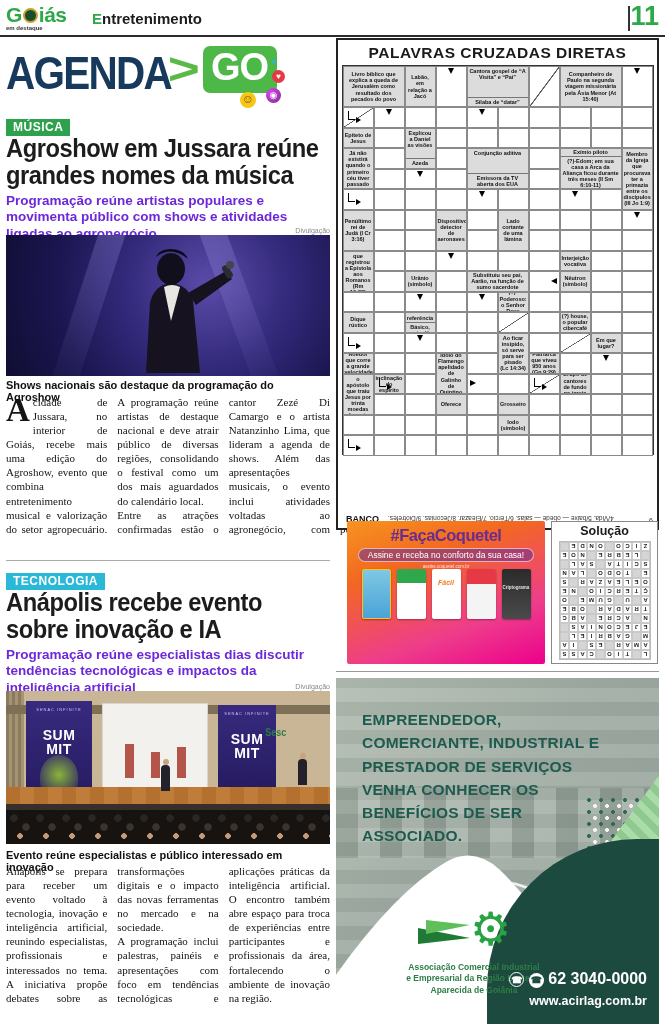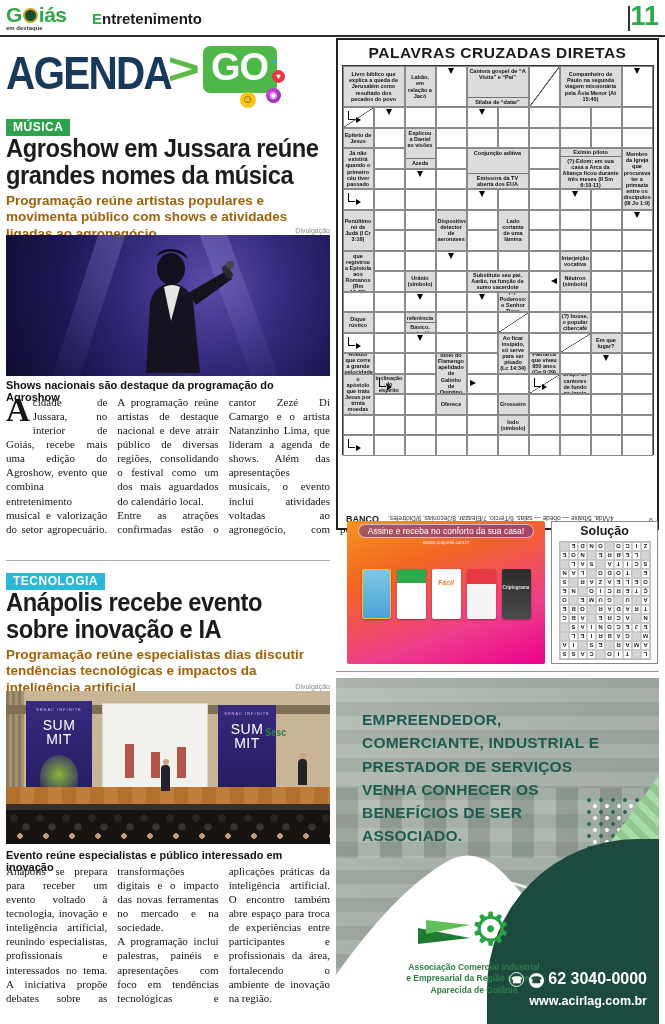--- a/index.html
+++ b/index.html
@@ -31,21 +31,21 @@
   .emj-smile { left:2px; top:44px; width:16px; height:16px; background:#f5c518; color:#7a5200; font-size:12px; line-height:15px; }
   .emj-cam { left:28px; top:40px; width:15px; height:15px; background:radial-gradient(circle at 30% 30%,#d946ef,#7b2d8b); color:#fff; font-size:9px; line-height:15px; }
 
   
   .tag { position:absolute; left:6px; color:#fff; font-size:12px; font-weight:bold; letter-spacing:.5px; padding:1px 7px 2px; }
   .tag-music { top:119px; background:#2EA14C; }
   .tag-tech { top:573px; background:#29B8D8; }
   .headline { position:absolute; left:6px; width:340px; font-size:25.5px; font-weight:bold; color:#1c1c1c; line-height:1.06; letter-spacing:-0.5px; transform:scaleX(.93); transform-origin:left; }
   .hl-music { top:135px; }
   .hl-tech { top:589px; }
-  .subhead { position:absolute; left:6px; width:322px; font-size:13.5px; font-weight:bold; color:#a16207; line-height:1.22; }
+  .subhead { position:absolute; left:6px; width:322px; font-size:13.5px; font-weight:bold; color:#6d28d9; line-height:1.22; }
   .sh-music { top:193px; }
   .sh-tech { top:647px; }
   .credit { position:absolute; width:324px; left:6px; text-align:right; font-size:7px; color:#888; }
   .cr-music { top:227px; }
   .cr-tech { top:683px; }
   .caption { position:absolute; left:6px; width:324px; font-size:11px; font-weight:bold; color:#111; }
   .cap-music { top:379px; }
   .cap-tech { top:849px; }
   .article-body { position:absolute; left:6px; width:324px; height:154px; column-count:3; column-gap:10px; font-family:"Liberation Serif",serif; font-size:11px; line-height:1.28; text-align:justify; white-space:pre-line; color:#141414; }
   .ab-music { top:395px; }
@@ -62,21 +62,21 @@
   .photo1 svg { position:absolute; left:70px; top:8px; }
 
   
   .photo2 { position:absolute; left:6px; top:691px; width:324px; height:153px; overflow:hidden; background:#c9b697; }
   .p2-beam { position:absolute; left:0; top:14px; width:324px; height:9px; background:#7e6f57; }
   .p2-slats { position:absolute; left:0; top:0; width:18px; height:100px; background:repeating-linear-gradient(90deg,#8a7a5e 0 3px,#a59372 3px 6px); }
   .p2-banner { position:absolute; background:linear-gradient(#372a7e,#241a5e); color:#fff; text-align:center; }
   .p2-b1 { left:20px; top:10px; width:66px; height:108px; }
   .p2-b2 { left:212px; top:14px; width:58px; height:92px; }
   .p2-banner .tiny { font-size:4px; color:#d9b8ff; margin-top:6px; letter-spacing:1px; }
-  .p2-banner .big { font-size:14px; font-weight:normal; line-height:1; margin-top:6px; letter-spacing:.5px; white-space:pre-line; }
+  .p2-banner .big { font-size:14px; font-weight:bold; line-height:1; margin-top:16px; letter-spacing:.5px; white-space:pre-line; }
   .p2-head { position:absolute; left:14px; bottom:10px; width:38px; height:44px; border-radius:50% 50% 40% 40%; background:radial-gradient(circle at 50% 45%, rgba(154,205,50,.85), rgba(154,205,50,.15) 70%); }
   .p2-screen { position:absolute; left:96px; top:12px; width:106px; height:86px; background:#f2f1ee; border:1px solid #d8d5cd; }
   .p2-bar { position:absolute; bottom:10px; width:9px; background:#b4554b; }
   .p2-screen .b1 { left:22px; height:34px; } .p2-screen .b2 { left:48px; height:26px; } .p2-screen .b3 { left:74px; height:31px; }
   .p2-sesc { position:absolute; left:258px; top:36px; color:#2E7D46; font-weight:bold; font-size:10px; transform:scaleX(.9); }
   .p2-floor { position:absolute; left:0; top:96px; width:324px; height:24px; background:repeating-linear-gradient(90deg,#b3702e 0 14px,#c07d39 14px 28px); }
   .p2-stagefront { position:absolute; left:0; top:113px; width:324px; height:16px; background:#36302a; }
   .p2-person { position:absolute; width:9px; height:26px; background:#23222b; border-radius:4px 4px 0 0; }
   .p2-person::before { content:''; position:absolute; left:2px; top:-6px; width:6px; height:6px; border-radius:50%; background:#caa183; }
   .p2-sp1 { left:155px; top:74px; } .p2-sp2 { left:292px; top:68px; }
@@ -533,20 +533,21 @@
       <div class="cw-cell w" style="grid-area: 19 / 10 / span 1 / span 1;"></div>
     </div>
   <div class="cw-banco">
     <span>BANCO</span>
     <span class="flip">4/Vida. 5/baixe — obede — salas. 6/Tércio. 7/Eleazar. 8/Jeconias. 9/Diótrefes.</span>
   </div>
   <div class="cw-corner">6</div>
 </div>
 
 <div class="cq-ad">
+  <div class="cq-title">#FaçaCoquetel</div>
   <div class="cq-line">Assine e receba no conforto da sua casa!</div>
   <div class="cq-url">assine.coquetel.com.br</div>
   <div class="cq-covers">
     <div class="cover cv1"><span class="lb"></span></div>
     <div class="cover cv2"><span class="lb"></span></div>
     <div class="cover cv3">
         <div class="lb">Fácil</div>
       </div>
     <div class="cover cv4"><span class="lb"></span></div>
     <div class="cover cv5">

